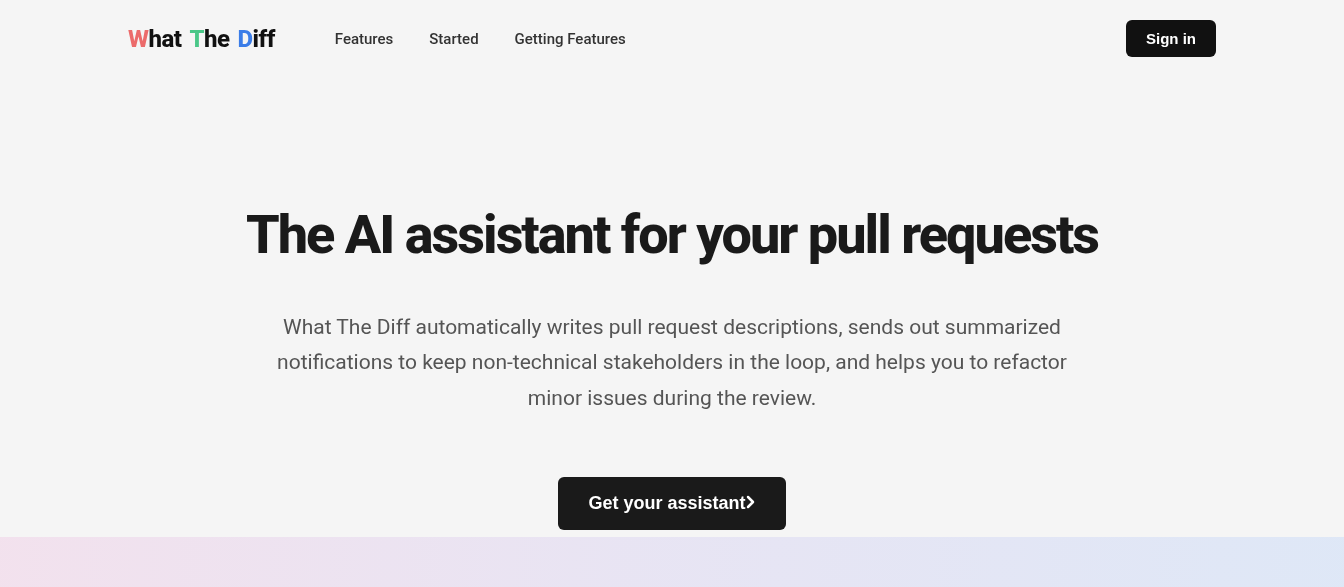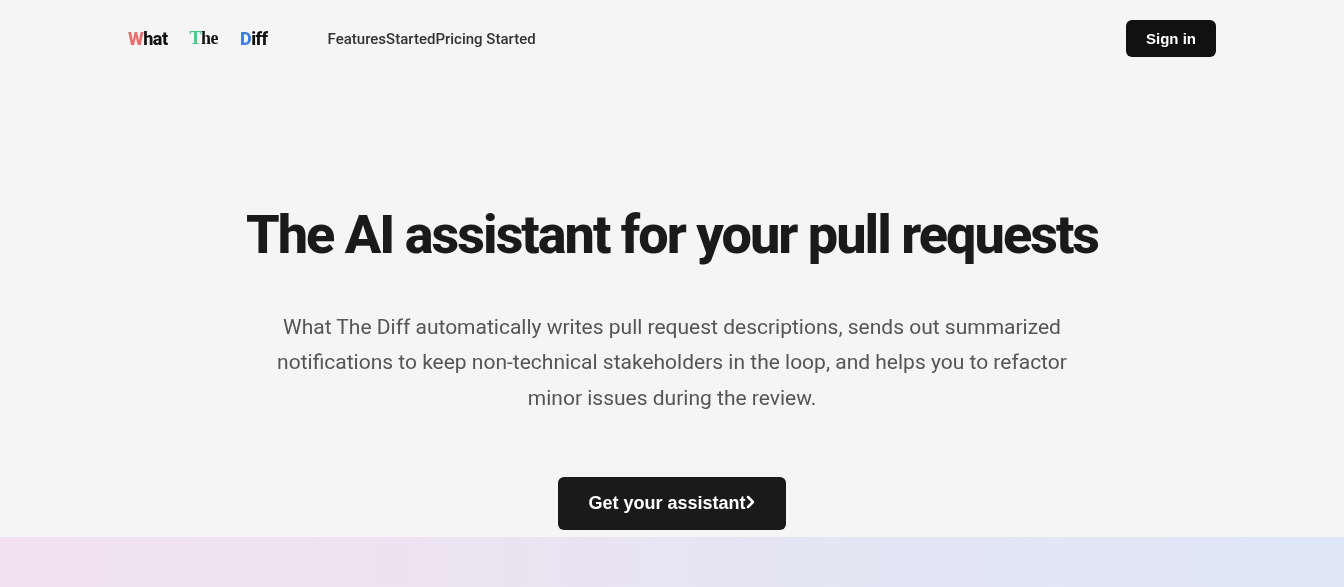--- a/index.html
+++ b/index.html
@@ -20,48 +20,48 @@
       align-items: center;
       justify-content: space-between;
       padding: 20px 128px;
     }
     .header-left {
       display: flex;
       align-items: center;
       gap: 60px;
     }
     .logo {
-      font-size: 18px;
+      font-size: 24px;
       font-weight: 800;
       letter-spacing: -0.5px;
       display: flex;
-      gap: 22px;
+      gap: 8px;
     }
     .logo-word1 {
       color: #111;
     }
     .logo-word1 .w {
       color: #ec6b6b;
     }
     .logo-word2 {
       color: #111;
-      font-family: Liberation Serif, serif;
     }
     .logo-word2 .t {
       color: #4ac788;
     }
     .logo-word3 {
       color: #111;
       text-align: right;
     }
     .logo-word3 .d {
       color: #3b7de8;
     }
     .nav {
       display: flex;
+      gap: 36px;
     }
     .nav a {
       color: #333;
       font-size: 15px;
       font-weight: 500;
       text-decoration: none;
       cursor: pointer;
     }
     .sign-in {
       background-color: #111;
@@ -125,21 +125,21 @@
 <div class="header">
   <div class="header-left">
     <div class="logo">
       <span class="logo-word1"><span class="w">W</span><span>hat</span></span>
       <span class="logo-word2"><span class="t">T</span><span>he</span></span>
       <span class="logo-word3"><span class="d">D</span><span>iff</span></span>
     </div>
     <nav class="nav">
       <a>Features</a>
       <a>Started</a>
-      <a>Pricing Started</a>
+      <a>Getting Features</a>
     </nav>
   </div>
   <button class="sign-in">Sign in</button>
 </div>
 
 <div class="hero">
   <h1 class="hero-title">The AI assistant for your pull requests</h1>
   <p class="hero-description">What The Diff automatically writes pull request descriptions, sends out summarized notifications to keep non-technical stakeholders in the loop, and helps you to refactor minor issues during the review.</p>
   <button class="cta-button">
     <span>Get your assistant</span>

